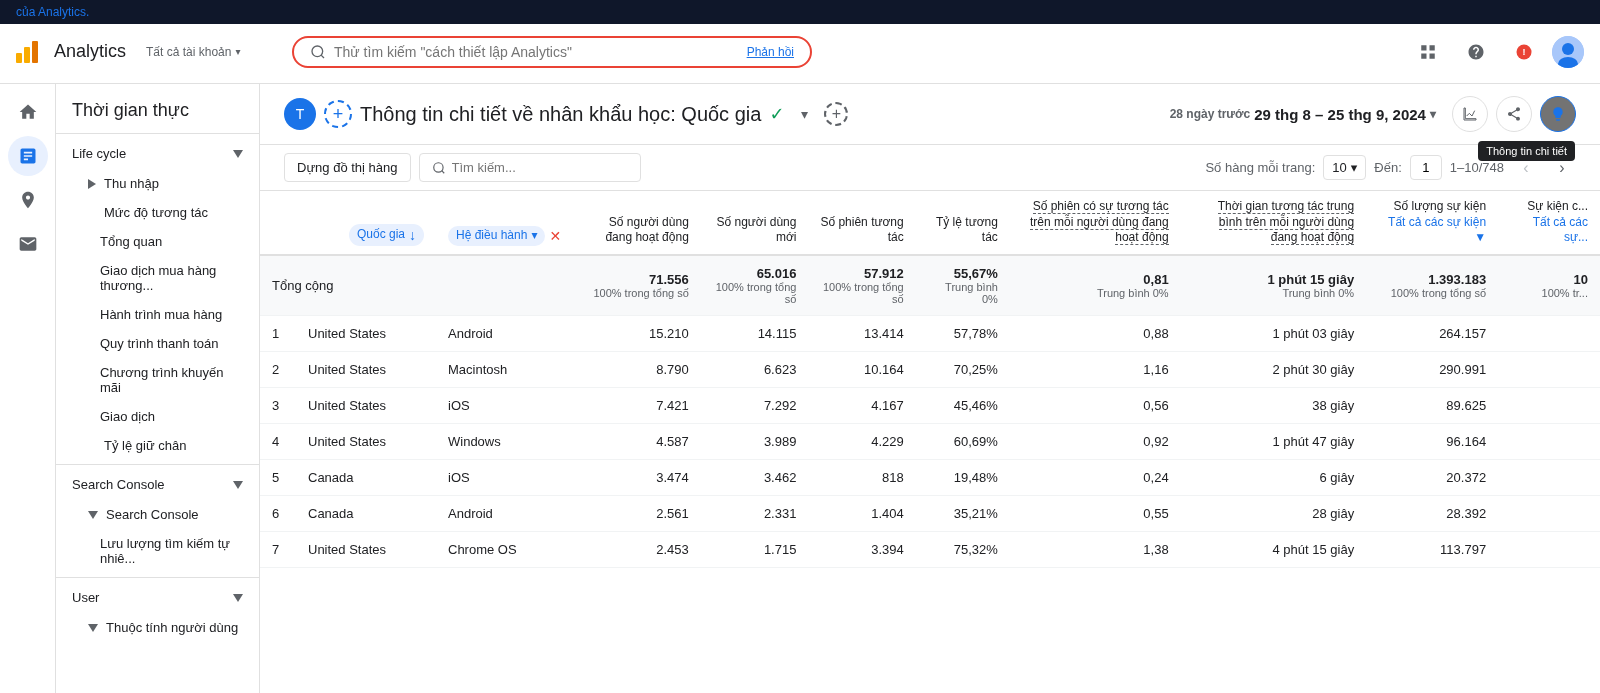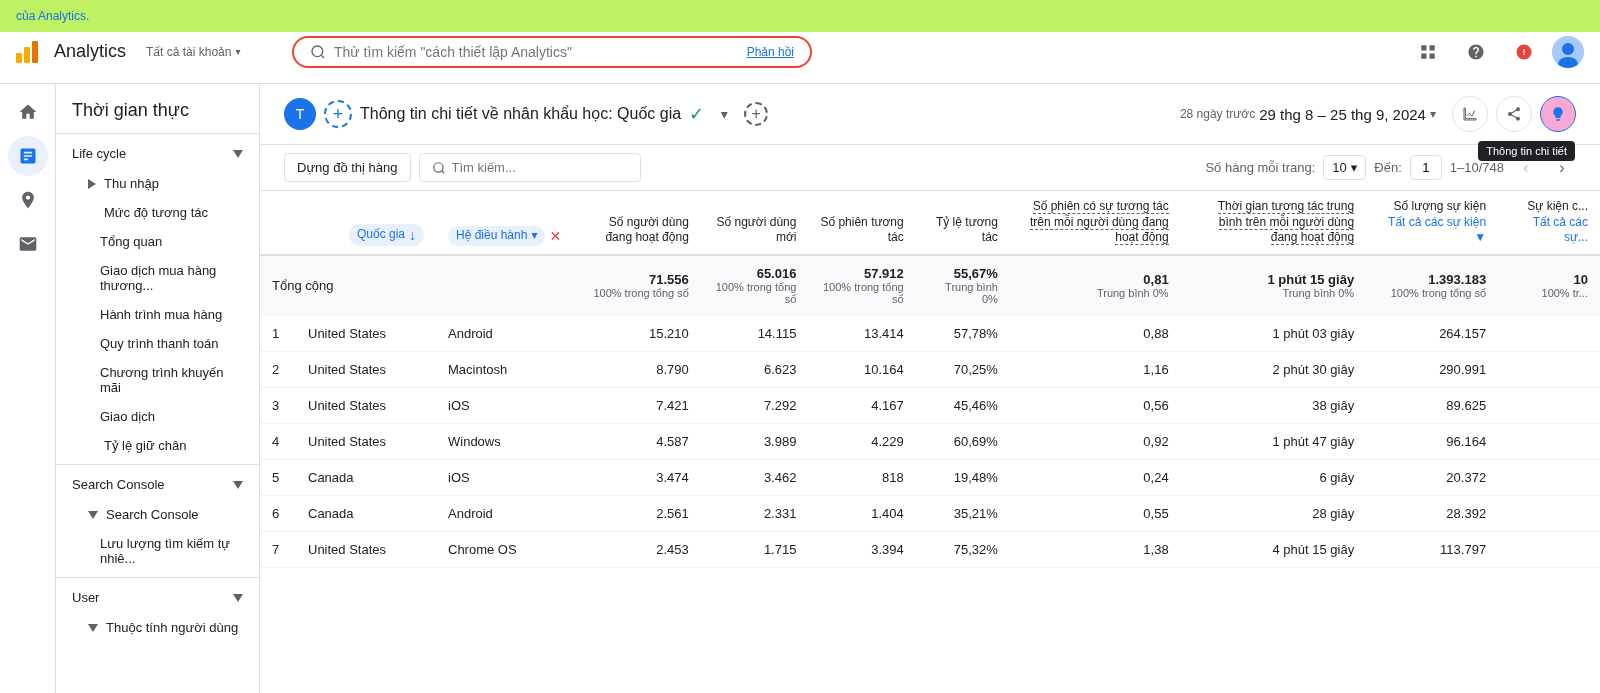--- a/index.html
+++ b/index.html
@@ -207,21 +207,21 @@
     .add-btn {
       width: 28px; height: 28px;
       border-radius: 50%;
       border: 2px dashed #1a73e8;
       display: flex; align-items: center; justify-content: center;
       color: #1a73e8;
       cursor: pointer;
       font-size: 18px;
     }
     .page-title-text {
-      font-size: 16px;
+      font-size: 20px;
       font-weight: 500;
       color: #202124;
     }
     .check-circle {
       color: #0F9D58;
       font-size: 18px;
     }
     .page-header-right {
       display: flex;
       align-items: center;
@@ -229,31 +229,32 @@
     }
     .date-range {
       font-size: 12px;
       color: #5f6368;
       display: flex;
       align-items: center;
       gap: 4px;
       cursor: pointer;
       padding: 4px 8px;
       border-radius: 4px;
+      font-weight: bold;
     }
     .header-icon-btn {
       width: 36px; height: 36px;
       display: flex; align-items: center; justify-content: center;
       border-radius: 50%;
       cursor: pointer;
       color: #5f6368;
       font-size: 16px;
       border: 1px solid #e0e0e0;
     }
-    .header-icon-btn.active { background: #f9a8d4; color: #1a73e8; border-color: #1a73e8; }
+    .header-icon-btn.active { background: #737373; color: #1a73e8; border-color: #1a73e8; }
     
     
     .tooltip-badge {
       position: relative;
     }
     .tooltip-box {
       position: absolute;
       top: 44px;
       right: 0;
       background: #202124;
@@ -379,21 +380,21 @@
     
     ::-webkit-scrollbar { width: 6px; height: 6px; }
     ::-webkit-scrollbar-track { background: #f1f3f4; }
     ::-webkit-scrollbar-thumb { background: #bdc1c6; border-radius: 3px; }
 
     .divider { height: 1px; background: #e0e0e0; margin: 4px 0; }
   </style>
 </head>
 <body>
 
-<div style="background:#bef264; padding:4px 16px; font-size:12px; color:#1a73e8; text-align:left; position:fixed; top:0; left:0; right:0; z-index:200; height:32px; display:flex; align-items:center;">
+<div style="background:#0f172a; padding:4px 16px; font-size:12px; color:#1a73e8; text-align:left; position:fixed; top:0; left:0; right:0; z-index:200; height:24px; display:flex; align-items:center;">
   <span>của Analytics.</span>
 </div>
 
 <div class="top-bar" style="top:20px;">
   <div class="top-bar-left">
     <div class="ga-logo">
       <div class="ga-bar1"></div>
       <div class="ga-bar2"></div>
       <div class="ga-bar3"></div>
     </div>

